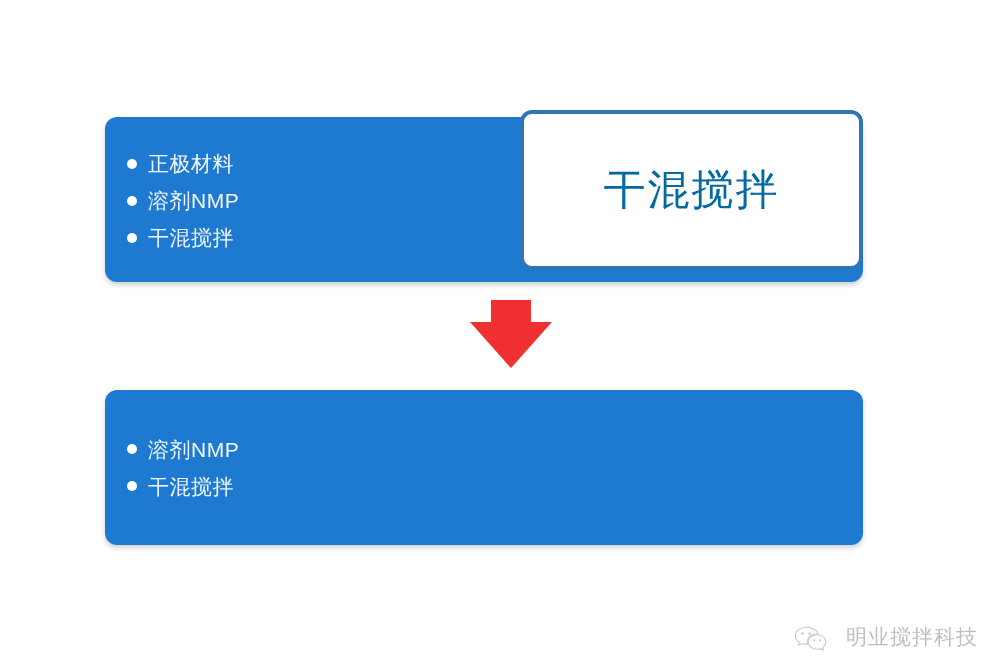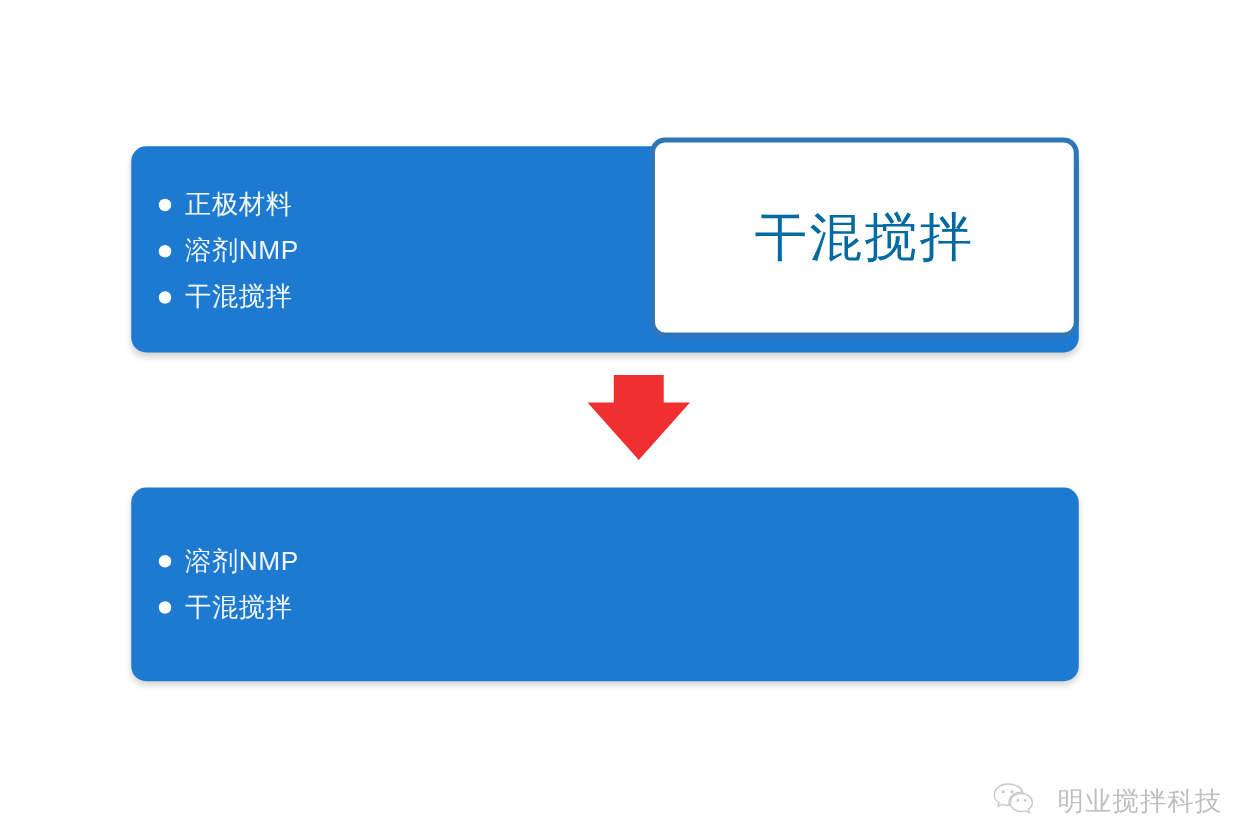--- a/index.html
+++ b/index.html
@@ -113,21 +113,21 @@
     width: 82px;
     height: 68px;
   }
 
   
   .watermark {
     position: absolute;
     right: 22px;
     bottom: 14px;
     display: flex;
-    align-items: flex-end;
+    align-items: flex-start;
     gap: 18px;
     opacity: 0.92;
   }
   .wechat-icon {
     width: 34px;
     height: 26px;
     flex: 0 0 auto;
   }
   .watermark-text {
     color: #b9b9b9;

